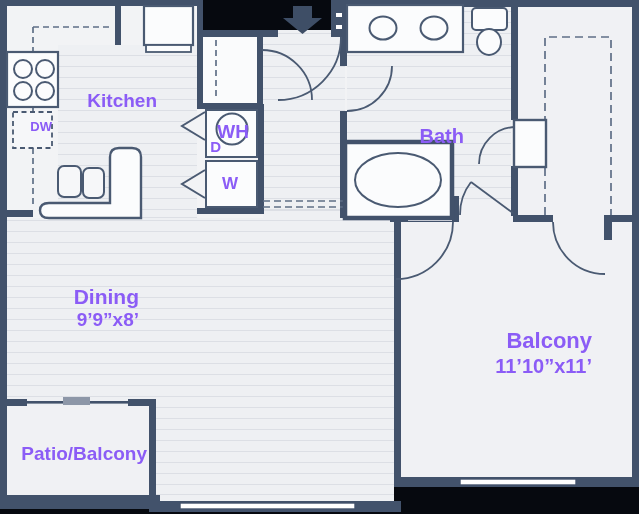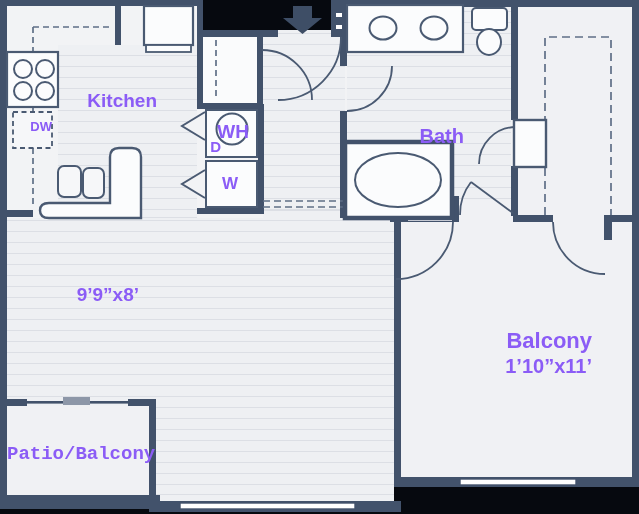--- a/index.html
+++ b/index.html
@@ -148,29 +148,30 @@
       <ellipse cx="398" cy="180" rx="43" ry="27" fill="none" stroke="#4a5a72" stroke-width="2"></ellipse>
       <rect x="514" y="120" width="32" height="47" fill="#fbfcfd" stroke="#4a5a72" stroke-width="2.4"></rect>
     </g>
   </svg>
 
   <div class="lbl" style="left:57px;top:90px;width:100px;font-size:19px;">Kitchen</div>
 
   <div class="lbl" style="left:384px;top:88px;width:80px;font-size:20px;margin-top:36px;">Bath</div>
 
   <div class="lbl" style="left:39px;top:284px;width:100px;font-size:21px;">
+    <div>Dining</div>
     <div style="font-size:19px;">9’9”x8’</div>
   </div>
 
 
   <div class="lbl" style="left:432px;top:328px;width:160px;font-size:22px;">
     <div>Balcony</div>
-    <div style="font-size:20px;">1’10”x11’</div>
+    <div style="font-size:20px;">11’10”x11’</div>
   </div>
 
-  <div class="lbl" style="left:7px;top:443px;width:140px;font-size:19px;font-family:Liberation Mono, monospace;">Patio/Balcony</div>
+  <div class="lbl" style="left:7px;top:443px;width:140px;font-size:19px;">Patio/Balcony</div>
 
   <div class="lbl" style="left:13px;top:119px;width:39px;font-size:13px;">DW</div>
   <div class="lbl" style="left:216px;top:121px;width:33px;font-size:19px;">WH</div>
   <div class="lbl" style="left:206px;top:138px;width:15px;font-size:15px;">D</div>
   <div class="lbl" style="left:220px;top:174px;width:18px;font-size:17px;">W</div>
 
 </div>
 
 </body></html>

